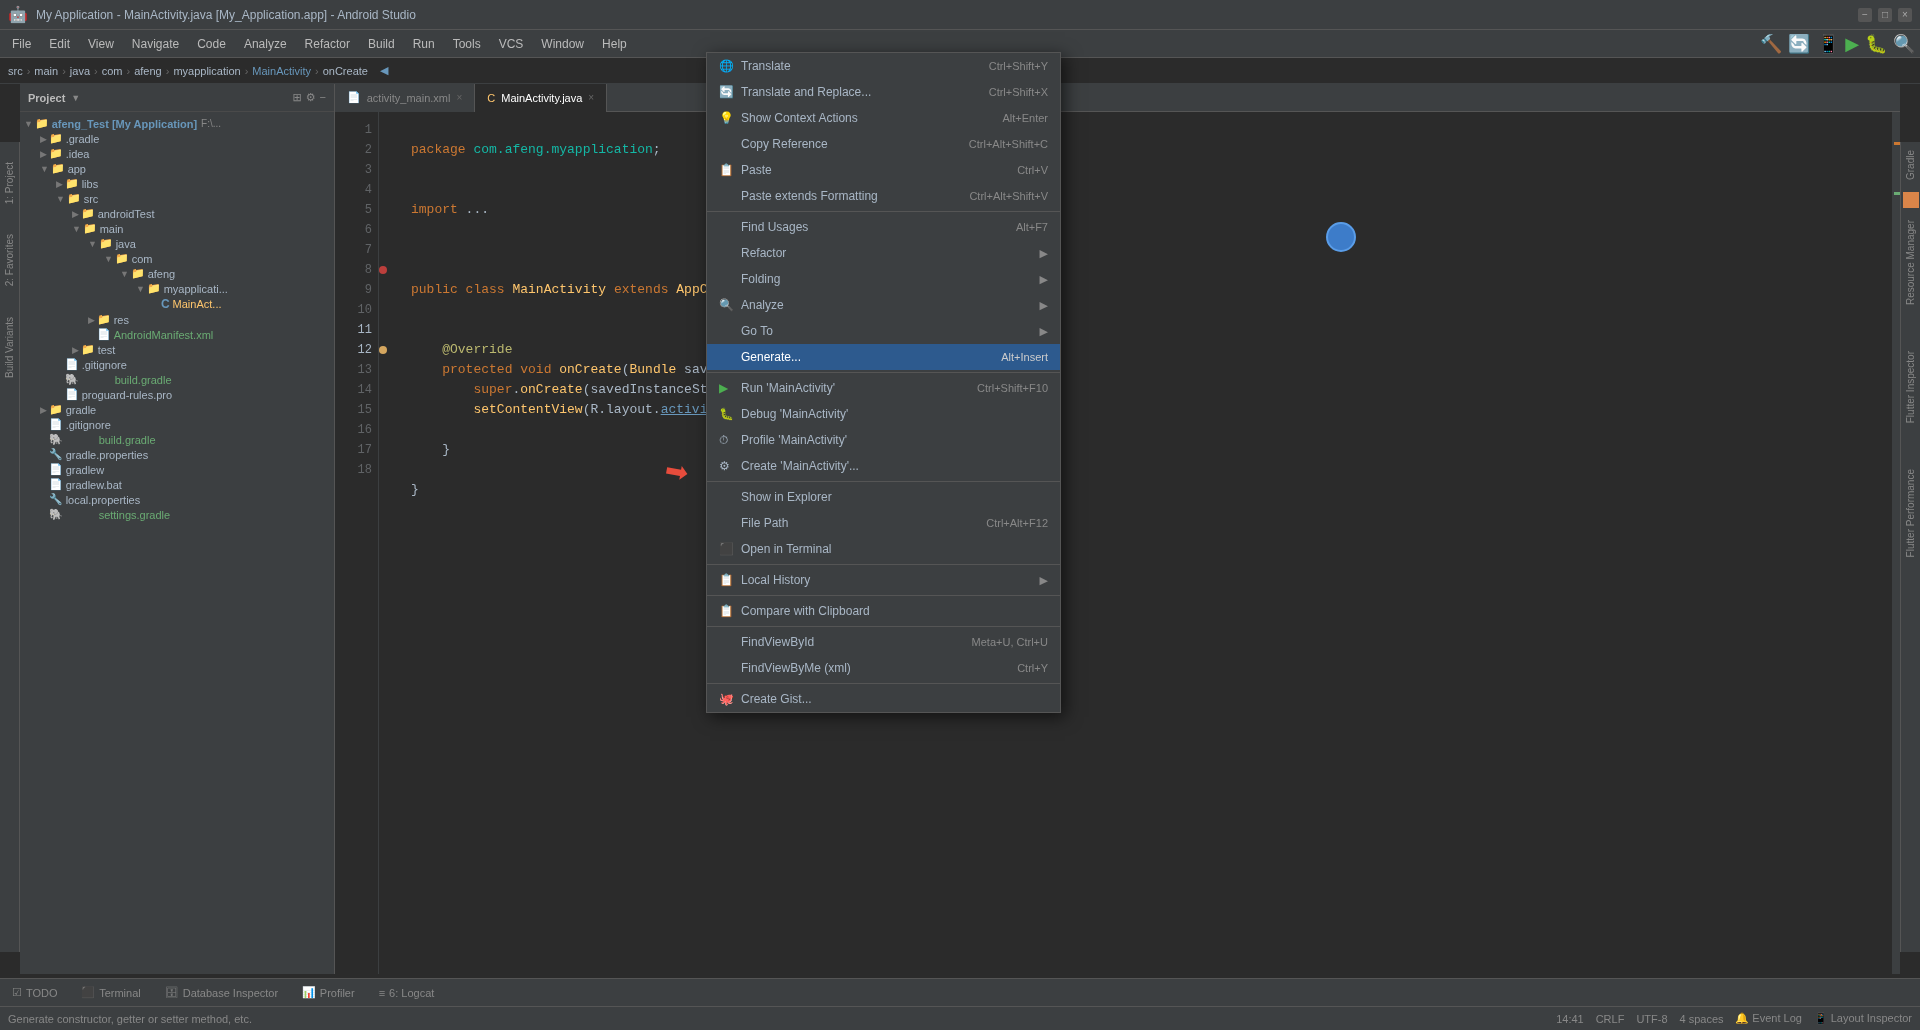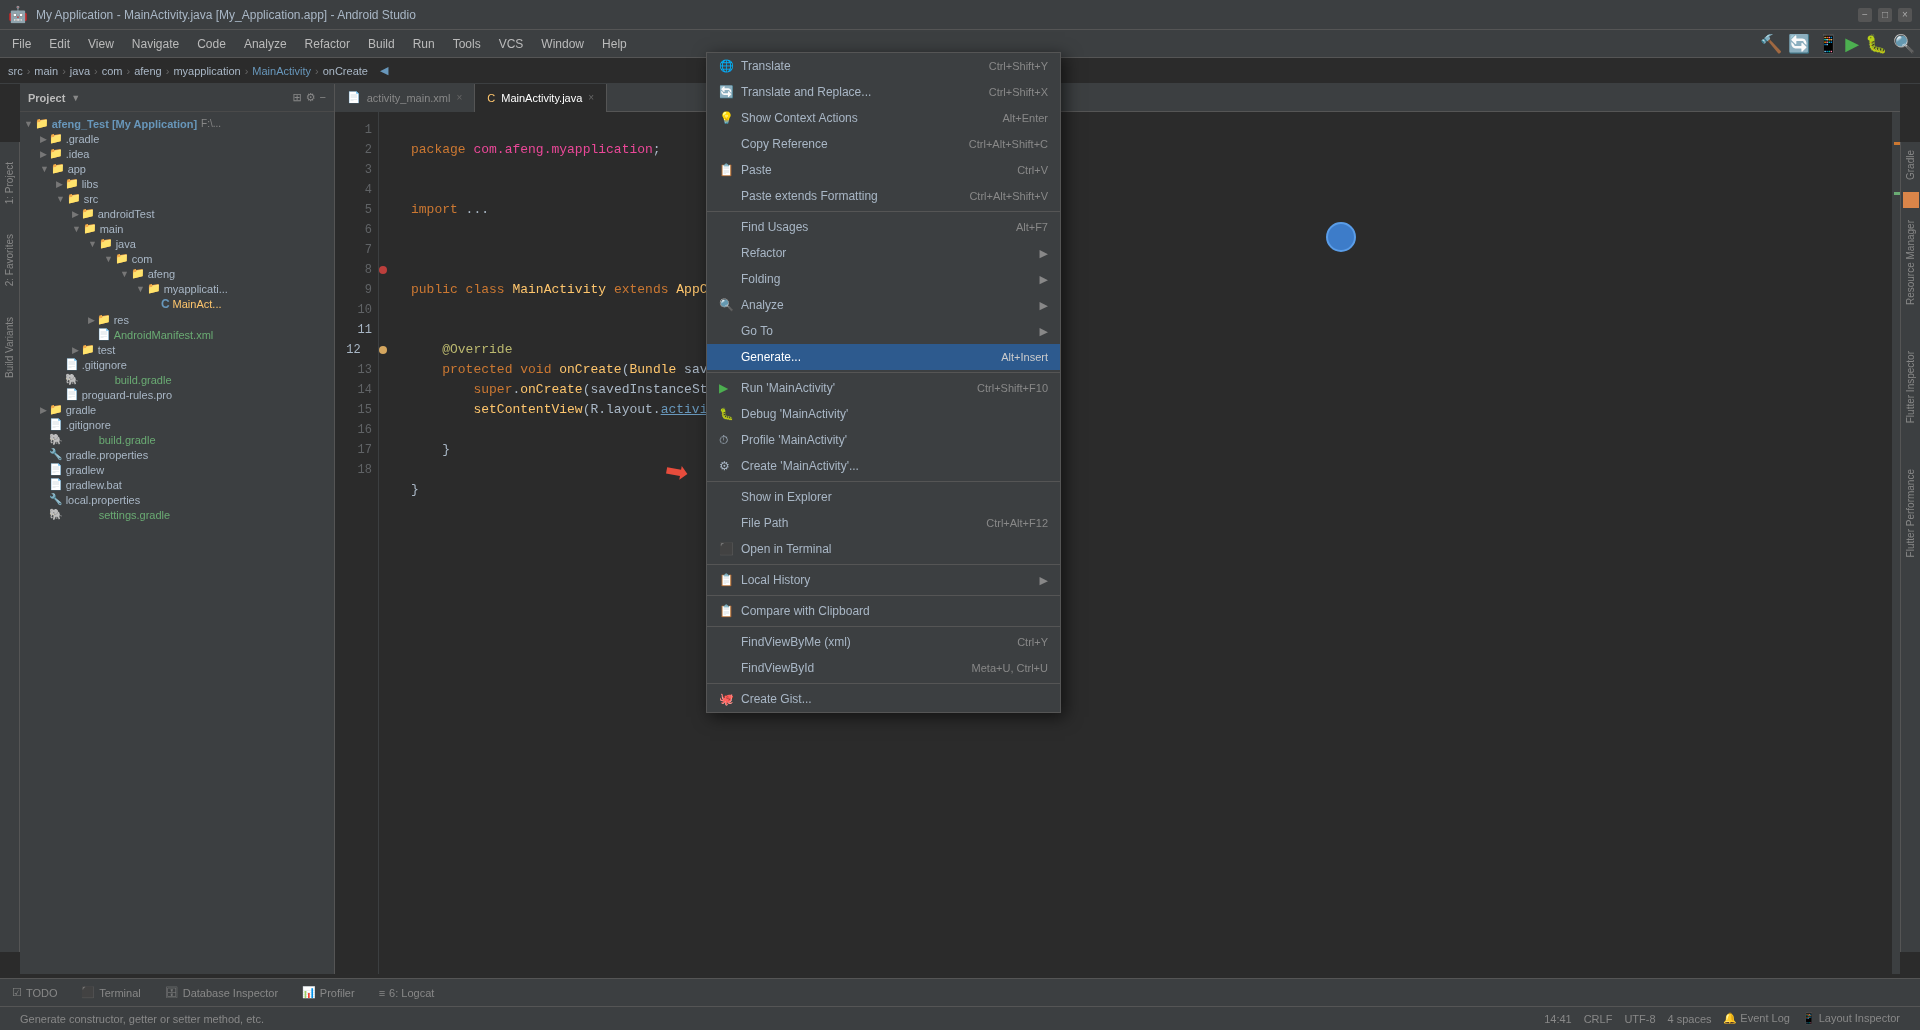--- a/index.html
+++ b/index.html
@@ -189,21 +189,21 @@
       flex: 1;
       padding: 8px 12px;
       line-height: 20px;
       color: #a9b7c6;
       white-space: pre;
       overflow: hidden;
     }
     .kw { color: #cc7832; }
     .cls { color: #ffc66d; }
     .fn { color: #ffc66d; }
-    .pkg { color: #ec4899; }
+    .pkg { color: #14b8a6; }
     .ann { color: #bbb86f; }
     .method-call { color: #ffc66d; }
     .underline { text-decoration: underline; color: #6897bb; }
 
     
     #far-right {
       position: absolute;
       right: 0;
       top: 58px;
       width: 20px;
@@ -291,21 +291,21 @@
     
     #statusbar {
       position: absolute;
       bottom: 0;
       left: 0;
       right: 0;
       height: 24px;
       background: #3c3f41;
       display: flex;
       align-items: center;
-      padding: 0 20px;
+      padding: 0 8px;
       border-top: 1px solid #555;
       justify-content: space-between;
       font-size: 11px;
       color: #888;
     }
     #statusbar-left { display: flex; align-items: center; gap: 12px; }
     #statusbar-right { display: flex; align-items: center; gap: 12px; }
 
     
     #bottom-bar {
@@ -636,21 +636,21 @@
         <div>2</div>
         <div>3</div>
         <div>4</div>
         <div>5</div>
         <div>6</div>
         <div>7</div>
         <div>8</div>
         <div>9</div>
         <div>10</div>
         <div style="color:#a9b7c6;">11</div>
-        <div style="color:#a9b7c6;text-align:center;">12</div>
+        <div style="color:#a9b7c6;">12</div>
         <div>13</div>
         <div>14</div>
         <div>15</div>
         <div>16</div>
         <div>17</div>
         <div>18</div>
       </div>
 
       <div style="width:20px; background:#2b2b2b; padding-top:8px; line-height:20px;">
         <div style="height:20px;"></div>
@@ -862,30 +862,30 @@
     <div class="ctx-item-left">
       <span class="ctx-icon">📋</span>
       <span class="ctx-label">Compare with Clipboard</span>
     </div>
     <span class="ctx-shortcut"></span>
   </div>
   <div class="ctx-separator"></div>
   <div class="ctx-item">
     <div class="ctx-item-left">
       <span class="ctx-icon"></span>
+      <span class="ctx-label">FindViewById</span>
+    </div>
+    <span class="ctx-shortcut">Meta+U, Ctrl+U</span>
+  </div>
+  <div class="ctx-item">
+    <div class="ctx-item-left">
+      <span class="ctx-icon"></span>
       <span class="ctx-label">FindViewByMe (xml)</span>
     </div>
     <span class="ctx-shortcut">Ctrl+Y</span>
-  </div>
-  <div class="ctx-item">
-    <div class="ctx-item-left">
-      <span class="ctx-icon"></span>
-      <span class="ctx-label">FindViewById</span>
-    </div>
-    <span class="ctx-shortcut">Meta+U, Ctrl+U</span>
   </div>
   <div class="ctx-separator"></div>
   <div class="ctx-item">
     <div class="ctx-item-left">
       <span class="ctx-icon" style="color:#e74c3c;">🐙</span>
       <span class="ctx-label">Create Gist...</span>
     </div>
     <span class="ctx-shortcut"></span>
   </div>
 </div>

